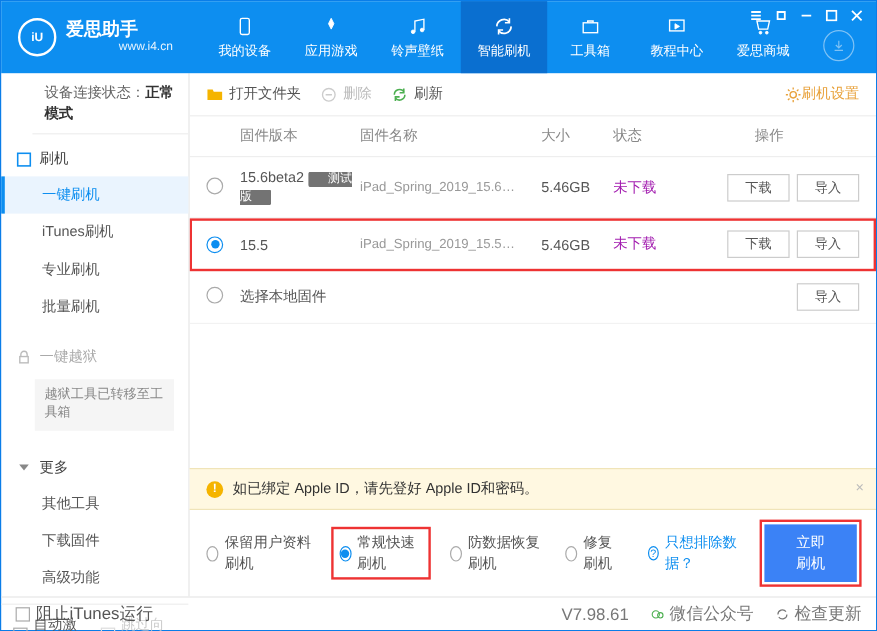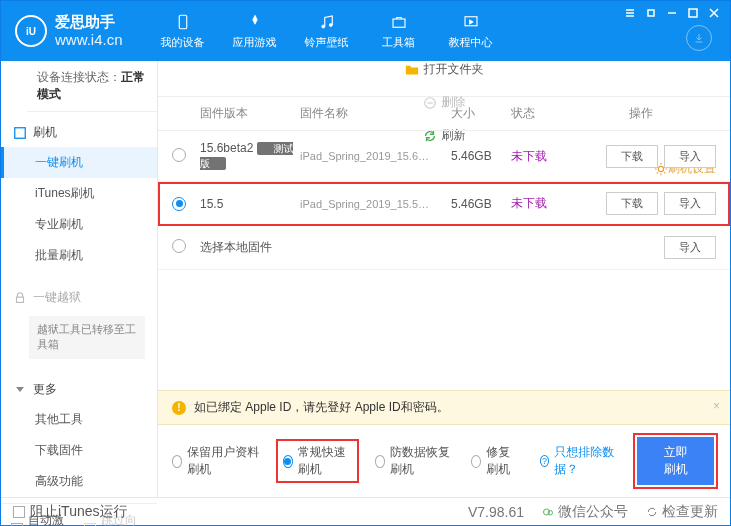--- a/index.html
+++ b/index.html
@@ -3,21 +3,21 @@
 <meta charset="utf-8">
 <style>
 * { margin: 0; padding: 0; box-sizing: border-box; }
 body { font-family: "Microsoft YaHei", Arial, sans-serif; font-size: 12px; color: #333; background: #fff; width: 731px; height: 526px; overflow: hidden; }
 .window { width: 731px; height: 526px; display: flex; flex-direction: column; border: 1px solid #0a7de8; }
 .titlebar { height: 60px; background: linear-gradient(#0d8ef0, #0d8ef0); color: #fff; display: flex; align-items: stretch; position: relative; }
 .logo-block { display: flex; align-items: center; padding: 0 14px; gap: 8px; }
 .logo-circle { width: 32px; height: 32px; border: 2px solid #fff; border-radius: 50%; display: flex; align-items: center; justify-content: center; font-weight: bold; font-size: 10px; }
 .logo-text { display: flex; flex-direction: column; line-height: 1.2; }
 .logo-title { font-size: 15px; font-weight: bold; }
-.logo-sub { font-size: 15px; opacity: 0.9; }
+.logo-sub { font-size: 10px; opacity: 0.9; margin-left: 44px; }
 .nav { display: flex; align-items: stretch; margin-left: 10px; }
 .nav-item { width: 72px; display: flex; flex-direction: column; align-items: center; justify-content: center; cursor: pointer; gap: 4px; }
 .nav-item.active { background: #0a6fd0; }
 .nav-icon { width: 18px; height: 18px; display: flex; align-items: center; justify-content: center; }
 .nav-icon svg { width: 18px; height: 18px; fill: #fff; stroke: #fff; }
 .nav-label { font-size: 11px; color: #fff; }
 .win-controls { position: absolute; right: 6px; top: 4px; display: flex; gap: 1px; }
 .win-btn { width: 20px; height: 16px; display: flex; align-items: center; justify-content: center; cursor: pointer; color: #fff; font-size: 10px; }
 .win-btn svg { width: 10px; height: 10px; stroke: #fff; fill: none; stroke-width: 1.5; }
 .dl-circle { position: absolute; right: 18px; bottom: 10px; width: 26px; height: 26px; border: 1.5px solid #7fc2f5; border-radius: 50%; display: flex; align-items: center; justify-content: center; cursor: pointer; }
@@ -31,21 +31,21 @@
 .sb-group-head.muted { color: #aaa; }
 .sb-icon { width: 14px; height: 14px; display: inline-flex; align-items: center; justify-content: center; }
 .sb-icon svg { width: 14px; height: 14px; }
 .sb-item { padding: 7px 12px 7px 34px; color: #555; cursor: pointer; }
 .sb-item.active { background: #eaf4fe; color: #0d8ef0; border-left: 3px solid #0d8ef0; padding-left: 31px; }
 .sb-note { margin: 4px 12px 4px 28px; padding: 6px 8px; background: #f5f5f5; color: #888; font-size: 11px; line-height: 1.4; }
 .sb-spacer { flex: 1; }
 .sb-bottom { border-top: 1px solid #eee; padding: 8px 10px; display: flex; gap: 10px; align-items: center; color: #888; }
 .checkbox { width: 12px; height: 12px; border: 1px solid #aaa; display: inline-block; flex-shrink: 0; }
 .main { flex: 1; display: flex; flex-direction: column; min-width: 0; }
-.toolbar { height: 36px; display: flex; align-items: center; padding: 0 14px; gap: 16px; border-bottom: 1px solid #eee; flex-direction: column; }
+.toolbar { height: 36px; display: flex; align-items: center; padding: 0 14px; gap: 16px; border-bottom: 1px solid #eee; }
 .tb-item { display: flex; align-items: center; gap: 5px; color: #555; cursor: pointer; }
 .tb-item.disabled { color: #bbb; }
 .tb-item svg { width: 14px; height: 14px; }
 .tb-right { margin-left: auto; color: #e8a23c; display: flex; align-items: center; gap: 0; cursor: pointer; }
 .tb-right svg { width: 14px; height: 14px; stroke: #e8a23c; fill: none; }
 .table-head { display: flex; padding: 8px 14px; color: #888; font-size: 12px; border-bottom: 1px solid #eee; }
 .col-radio { width: 28px; }
 .col-ver { width: 100px; }
 .col-name { flex: 1; min-width: 0; }
 .col-size { width: 60px; text-align: left; margin-left: 20px; }
@@ -110,37 +110,56 @@
       <div class="nav-item">
           <span class="nav-icon">
             <svg viewBox="0 0 24 24">
               <path d="M9 18V6l10-2v12" fill="none" stroke="#fff" stroke-width="1.5"></path>
               <circle cx="7" cy="18" r="2" fill="#fff"></circle>
               <circle cx="17" cy="16" r="2" fill="#fff"></circle>
             </svg>
           </span>
           <span class="nav-label">铃声壁纸</span>
         </div>
+      <div class="nav-item active">
+          <span class="nav-icon">
+            <svg viewBox="0 0 24 24">
+              <path d="M4 12a8 8 0 0 1 14-5M20 12a8 8 0 0 1-14 5" fill="none" stroke="#fff" stroke-width="1.8"></path>
+              <path d="M18 3v5h-5M6 21v-5h5" fill="none" stroke="#fff" stroke-width="1.8"></path>
+            </svg>
+          </span>
+          <span class="nav-label">智能刷机</span>
+        </div>
       <div class="nav-item">
           <span class="nav-icon">
             <svg viewBox="0 0 24 24">
               <rect x="4" y="8" width="16" height="11" fill="none" stroke="#fff" stroke-width="1.5"></rect>
               <path d="M9 8V6h6v2" fill="none" stroke="#fff" stroke-width="1.5"></path>
             </svg>
           </span>
           <span class="nav-label">工具箱</span>
         </div>
       <div class="nav-item">
           <span class="nav-icon">
             <svg viewBox="0 0 24 24">
               <rect x="4" y="5" width="16" height="12" fill="none" stroke="#fff" stroke-width="1.5"></rect>
               <path d="M10 9l5 3-5 3z" fill="#fff"></path>
             </svg>
           </span>
           <span class="nav-label">教程中心</span>
+        </div>
+      <div class="nav-item">
+          <span class="nav-icon">
+            <svg viewBox="0 0 24 24">
+              <path d="M5 6h14l-2 9H7z" fill="none" stroke="#fff" stroke-width="1.5"></path>
+              <circle cx="9" cy="19" r="1.5" fill="#fff"></circle>
+              <circle cx="16" cy="19" r="1.5" fill="#fff"></circle>
+            </svg>
+          </span>
+          <span class="nav-label">爱思商城</span>
         </div>
     </div>
     <div class="win-controls">
       <div class="win-btn">
           <svg viewBox="0 0 10 10">
             <path d="M1 2h8M1 5h8M1 8h8"></path>
           </svg>
         </div>
       <div class="win-btn">
           <svg viewBox="0 0 10 10">

